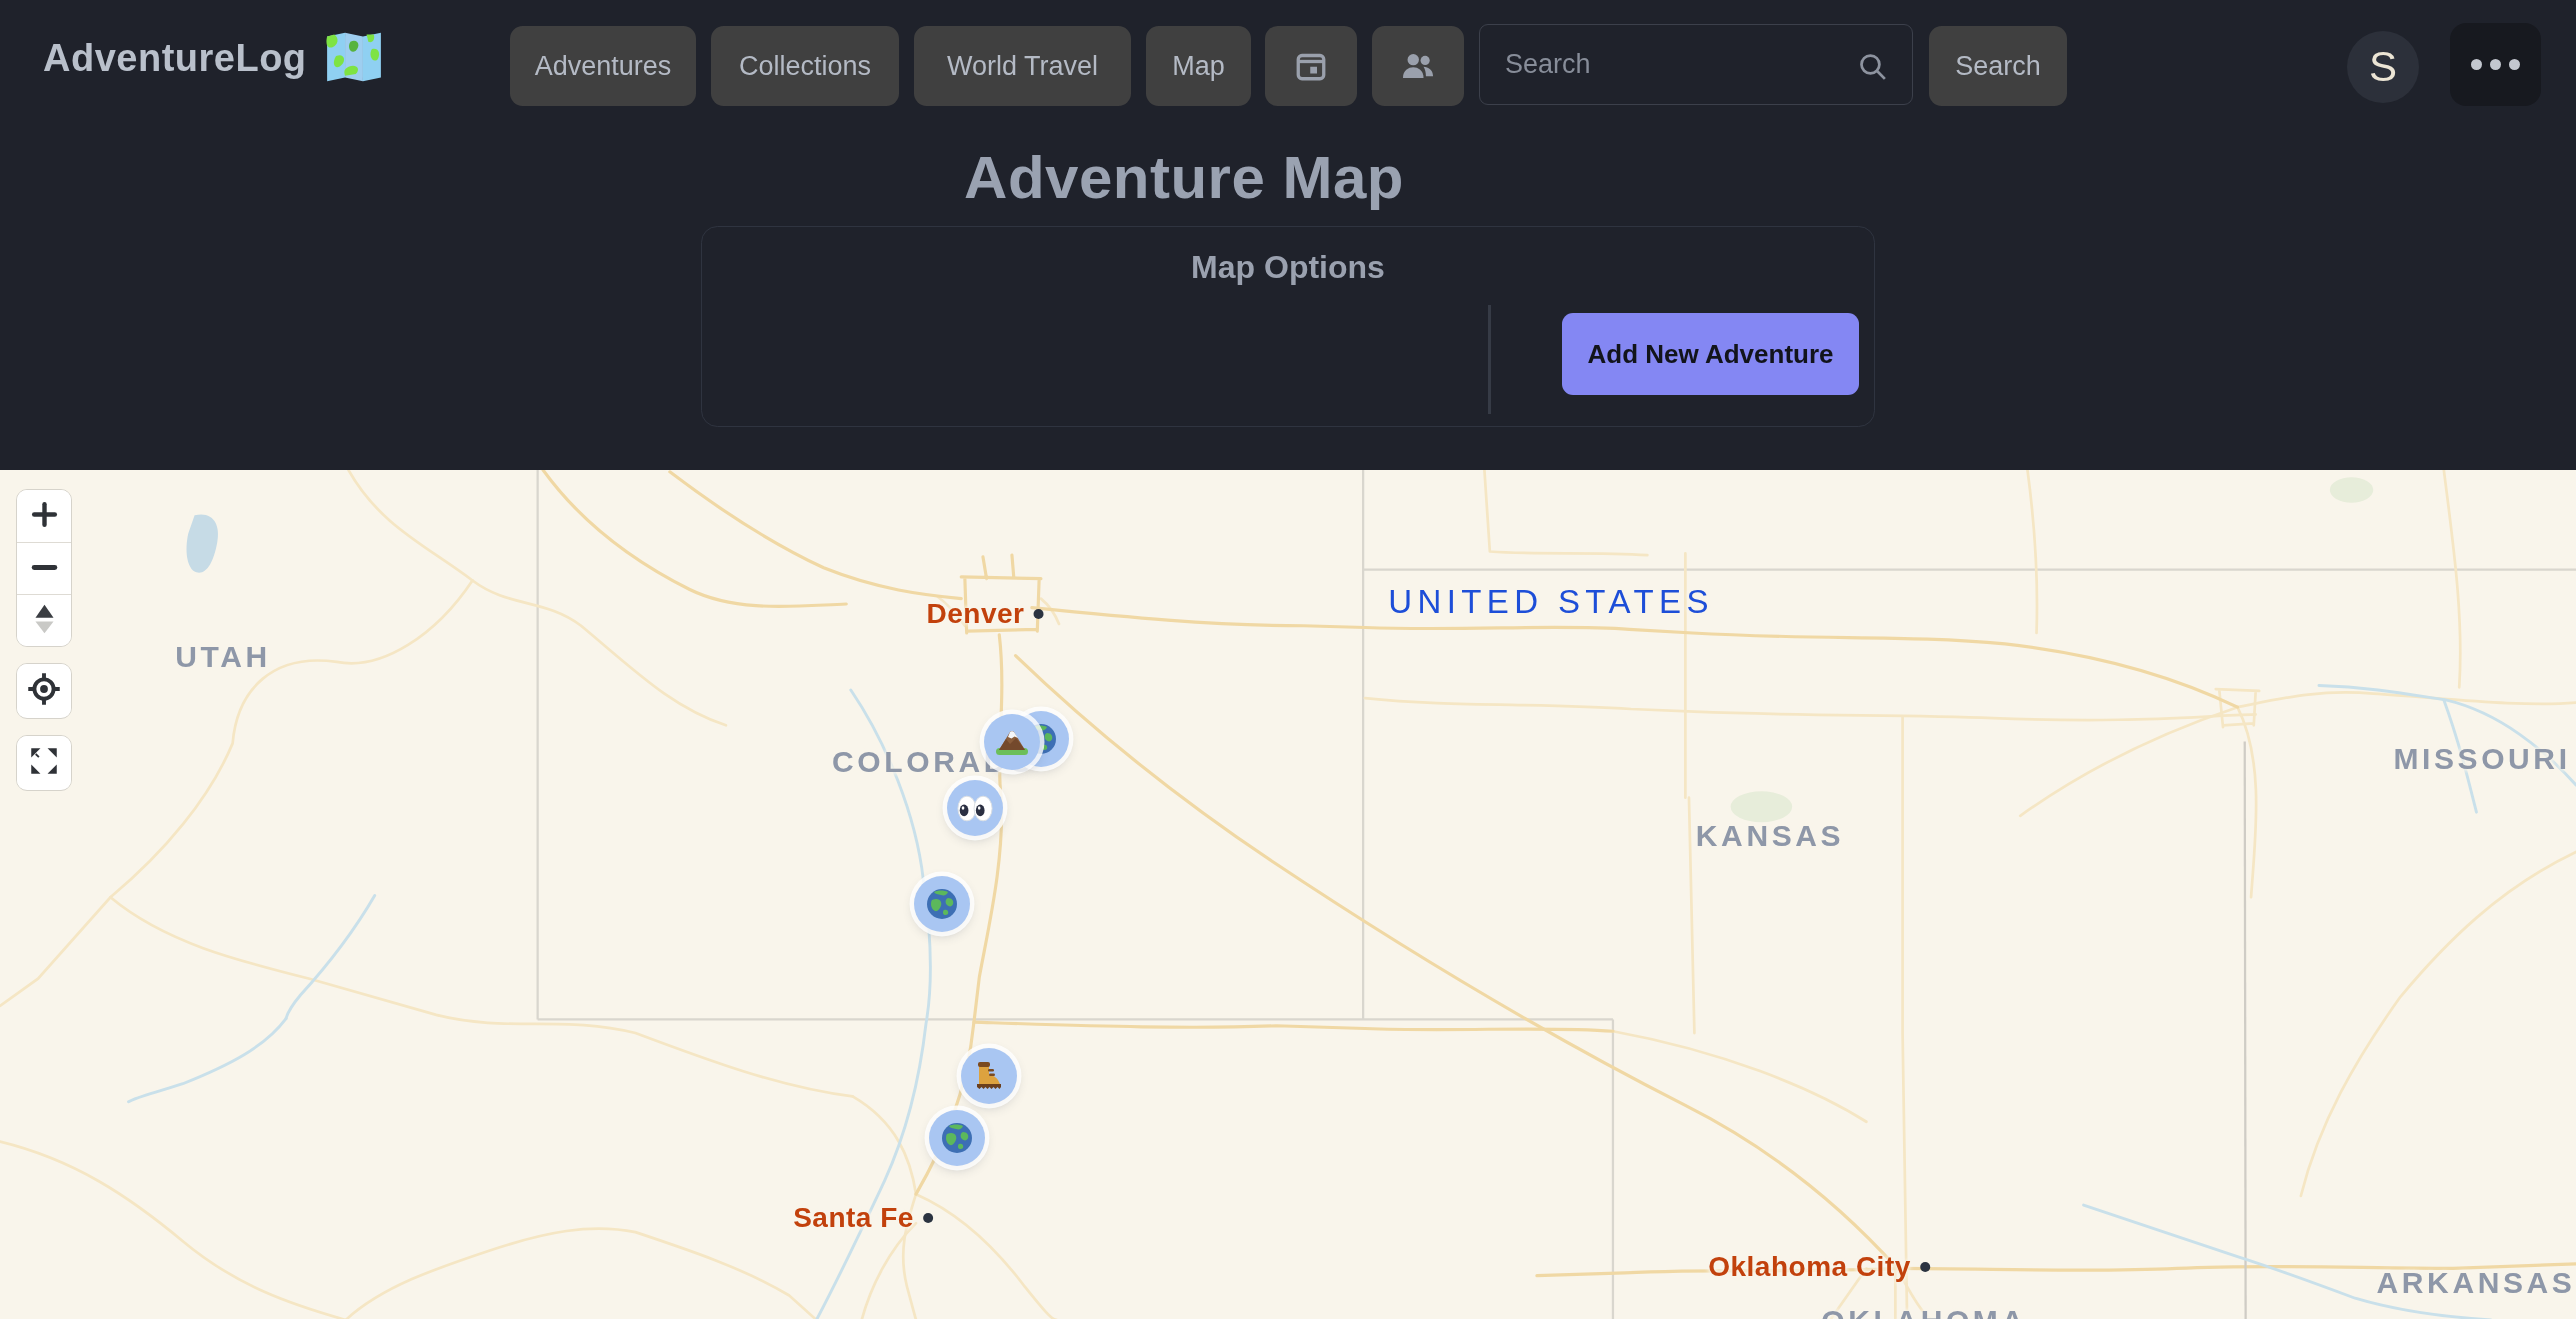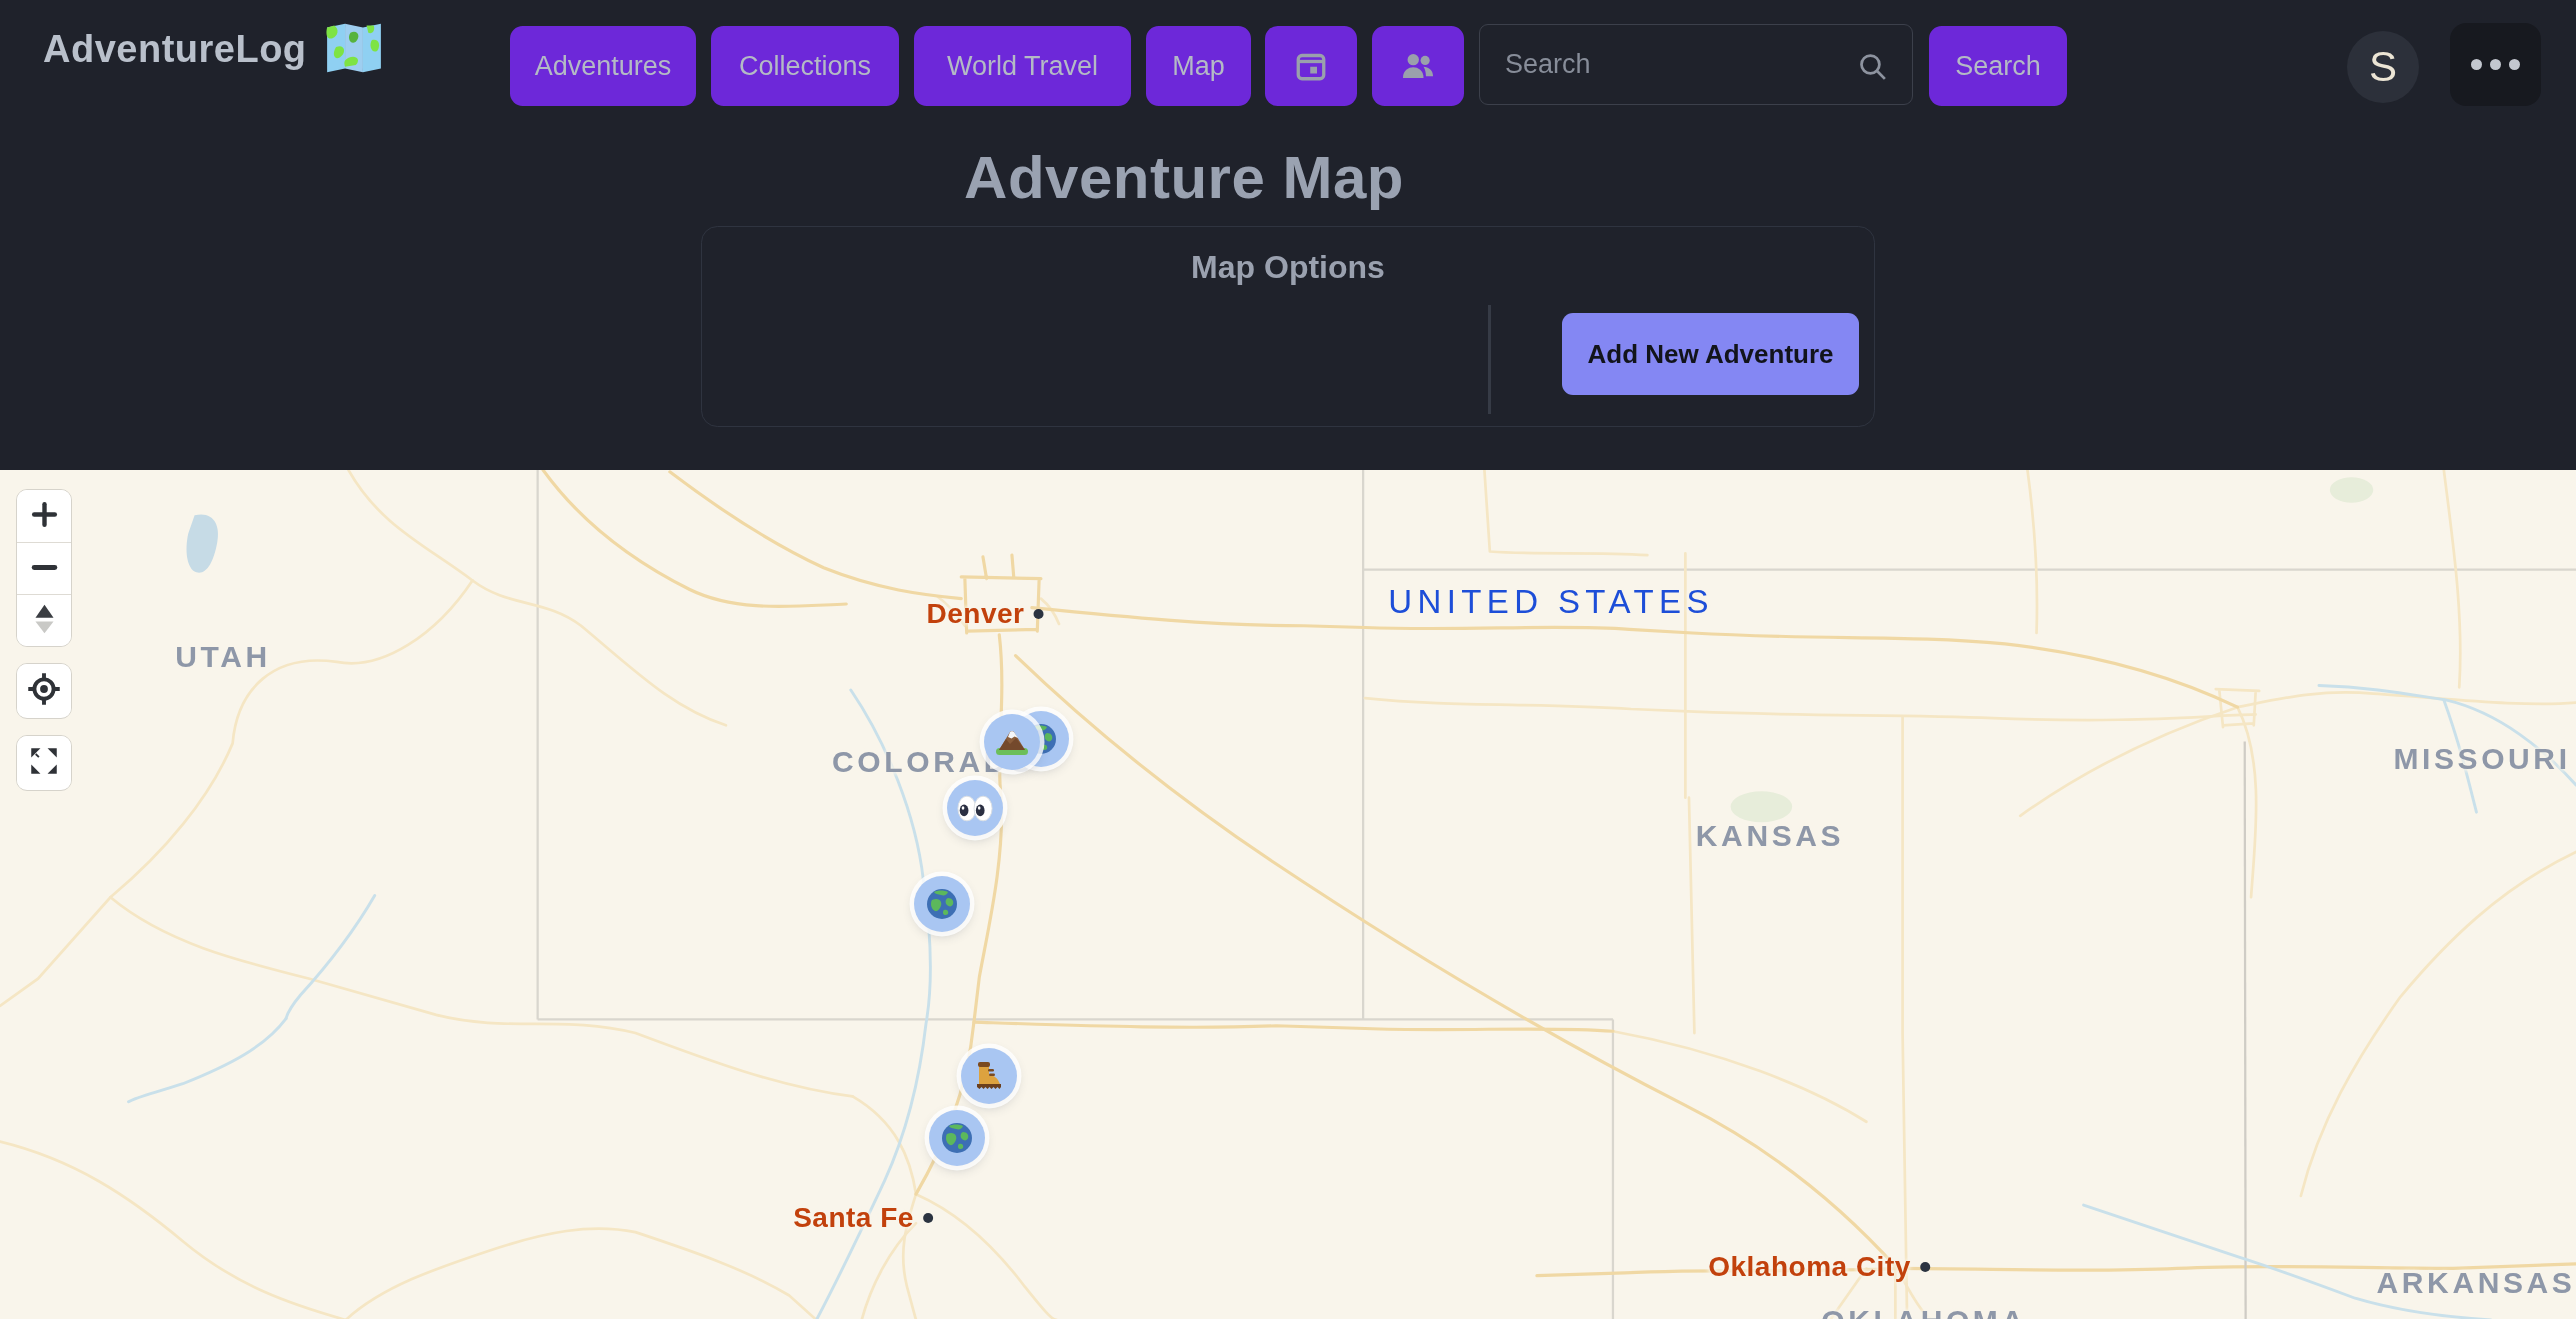--- a/index.html
+++ b/index.html
@@ -3,24 +3,24 @@
 <meta charset="utf-8">
 <style>
   html,body{margin:0;padding:0;}
   body{
     width:2576px;height:1320px;overflow:hidden;position:relative;
     background:#20232c;font-family:"Liberation Sans",sans-serif;
     -webkit-font-smoothing:antialiased;
   }
   
   .header{position:absolute;left:0;top:0;width:2576px;height:470px;background:#1f222b;}
-  .logo{position:absolute;left:43px;top:22px;display:flex;align-items:center;gap:18px;}
+  .logo{position:absolute;left:43px;top:31px;display:flex;align-items:center;gap:18px;}
   .logo-text{font-size:38px;font-weight:700;color:#b9c0cb;letter-spacing:0.5px;}
   .nav-btn{
-    position:absolute;top:26px;height:80px;border-radius:12.7px;background:#6d28d9;
+    position:absolute;top:26px;height:80px;border-radius:12.7px;background:#404040;
     border:none;color:#b4bac5;font-size:27px;font-family:inherit;
     display:flex;align-items:center;justify-content:center;cursor:pointer;
   }
   .icon-btn svg{display:block;}
   .search-input{
     position:absolute;left:1479px;top:24.4px;width:434px;height:81px;box-sizing:border-box;
     background:transparent;border:1.8px solid #3c404b;border-radius:9px;
     color:#c7ccd6;font-size:27px;font-family:inherit;padding:0 72px 0 25px;outline:none;
   }
   .search-input::placeholder{color:#878d99;}

